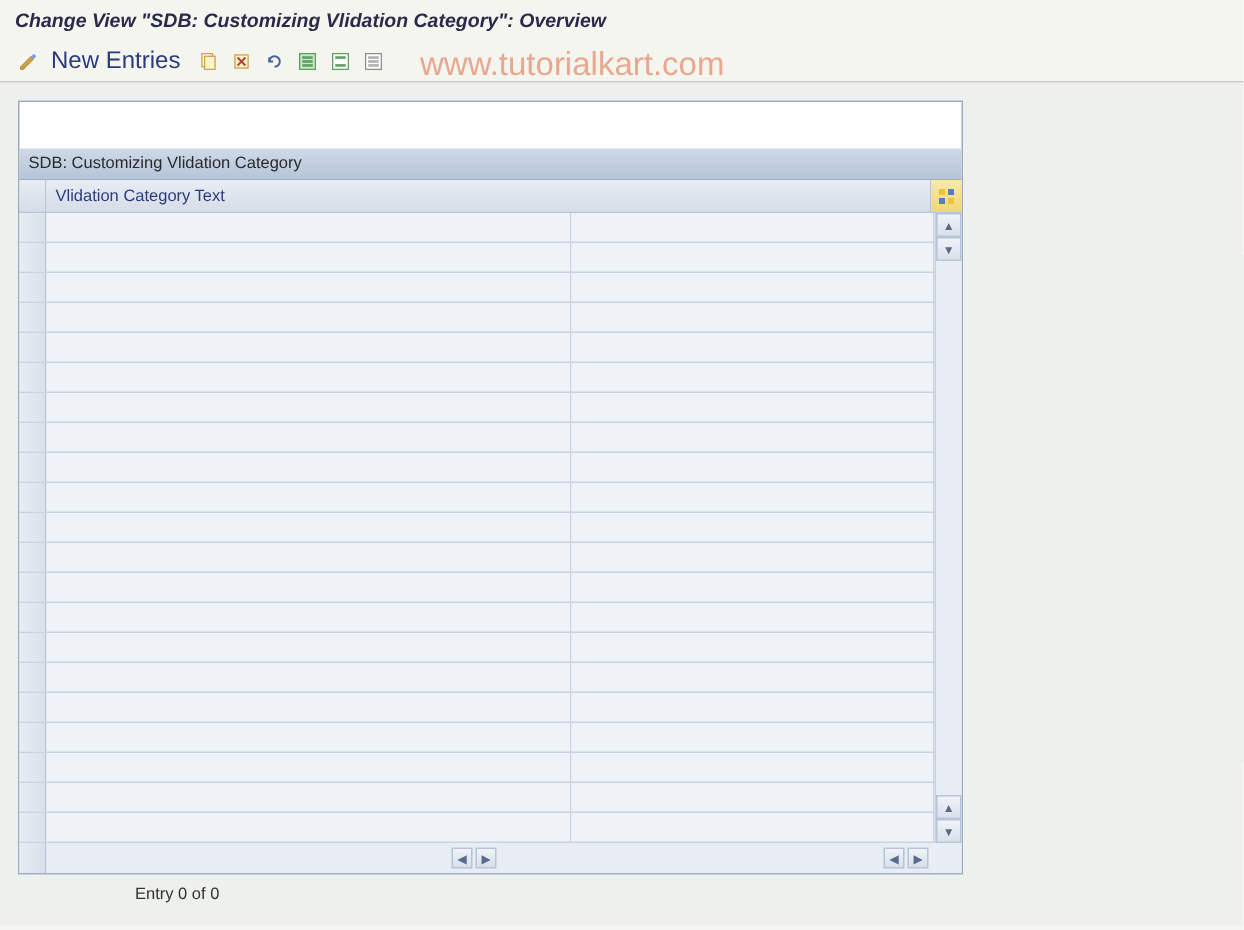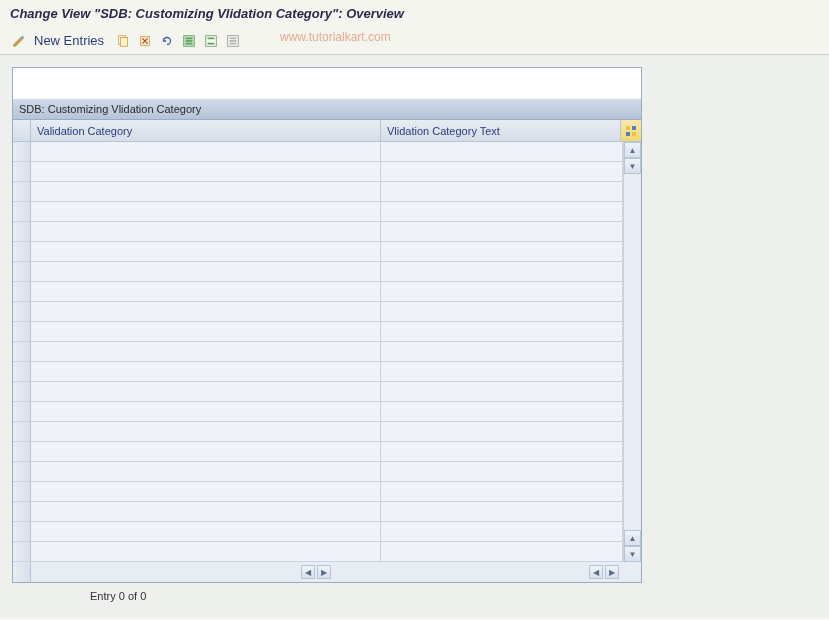--- a/index.html
+++ b/index.html
@@ -34,29 +34,29 @@
       width: 18px;
       height: 18px;
       display: inline-flex;
       align-items: center;
       justify-content: center;
       cursor: pointer;
     }
     .toolbar-icon svg { width: 14px; height: 14px; }
     .new-entries {
       color: #2a3b7c;
-      font-size: 13px;
+      font-size: 16px;
       margin: 0 6px 0 2px;
       cursor: pointer;
     }
     .watermark {
       position: absolute;
       left: 280px;
       top: 3px;
-      font-size: 12px;
+      font-size: 22px;
       color: #e8a890;
       font-family: Arial, sans-serif;
       pointer-events: none;
     }
     .main-content {
       padding: 12px;
       background: #eef0ed;
       height: calc(100% - 58px);
     }
     .table-wrapper {
@@ -272,21 +272,20 @@
       </svg>
   </span>
   <span class="watermark">www.tutorialkart.com</span>
 </div>
 
 <div class="main-content">
   <div class="table-wrapper">
     <div class="table-title">SDB: Customizing Vlidation Category</div>
     <div class="table-header-row">
       <div class="row-handle-header"></div>
-      <div class="col-header col1">Validation Category</div>
       <div class="col-header col2">Vlidation Category Text</div>
       <div class="config-col">
         <svg viewBox="0 0 12 12">
             <rect x="1" y="1" width="4" height="4" fill="#f0c040"></rect>
             <rect x="7" y="1" width="4" height="4" fill="#5080c0"></rect>
             <rect x="1" y="7" width="4" height="4" fill="#5080c0"></rect>
             <rect x="7" y="7" width="4" height="4" fill="#f0c040"></rect>
           </svg>
       </div>
     </div>

